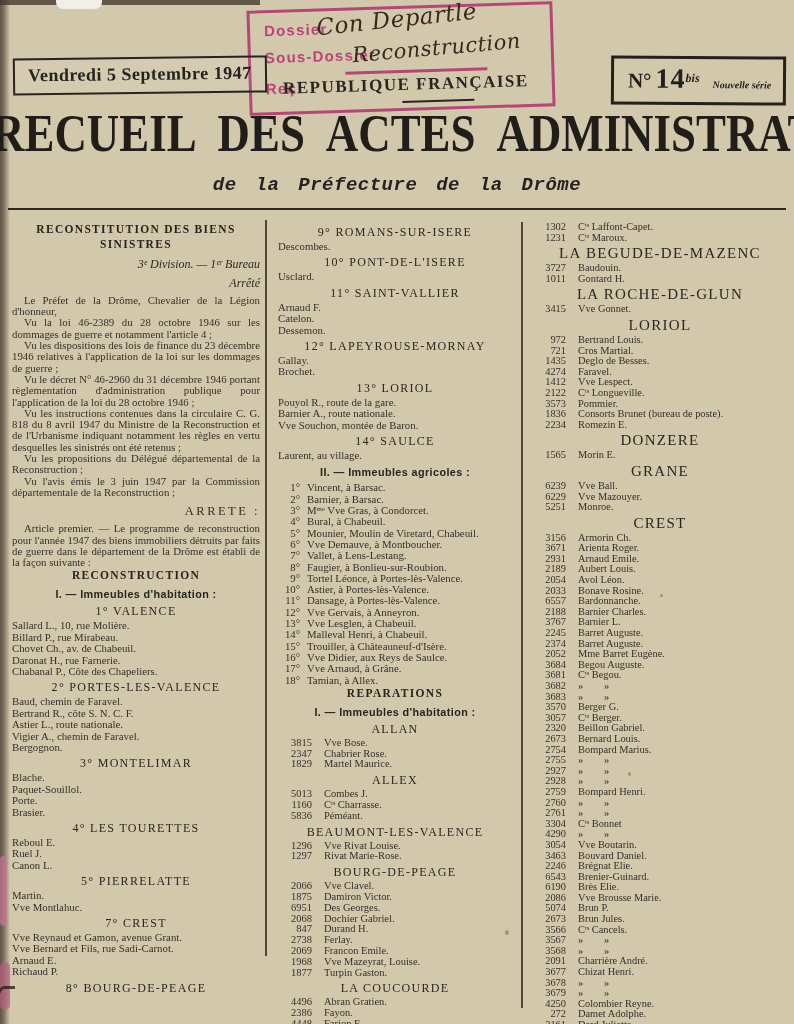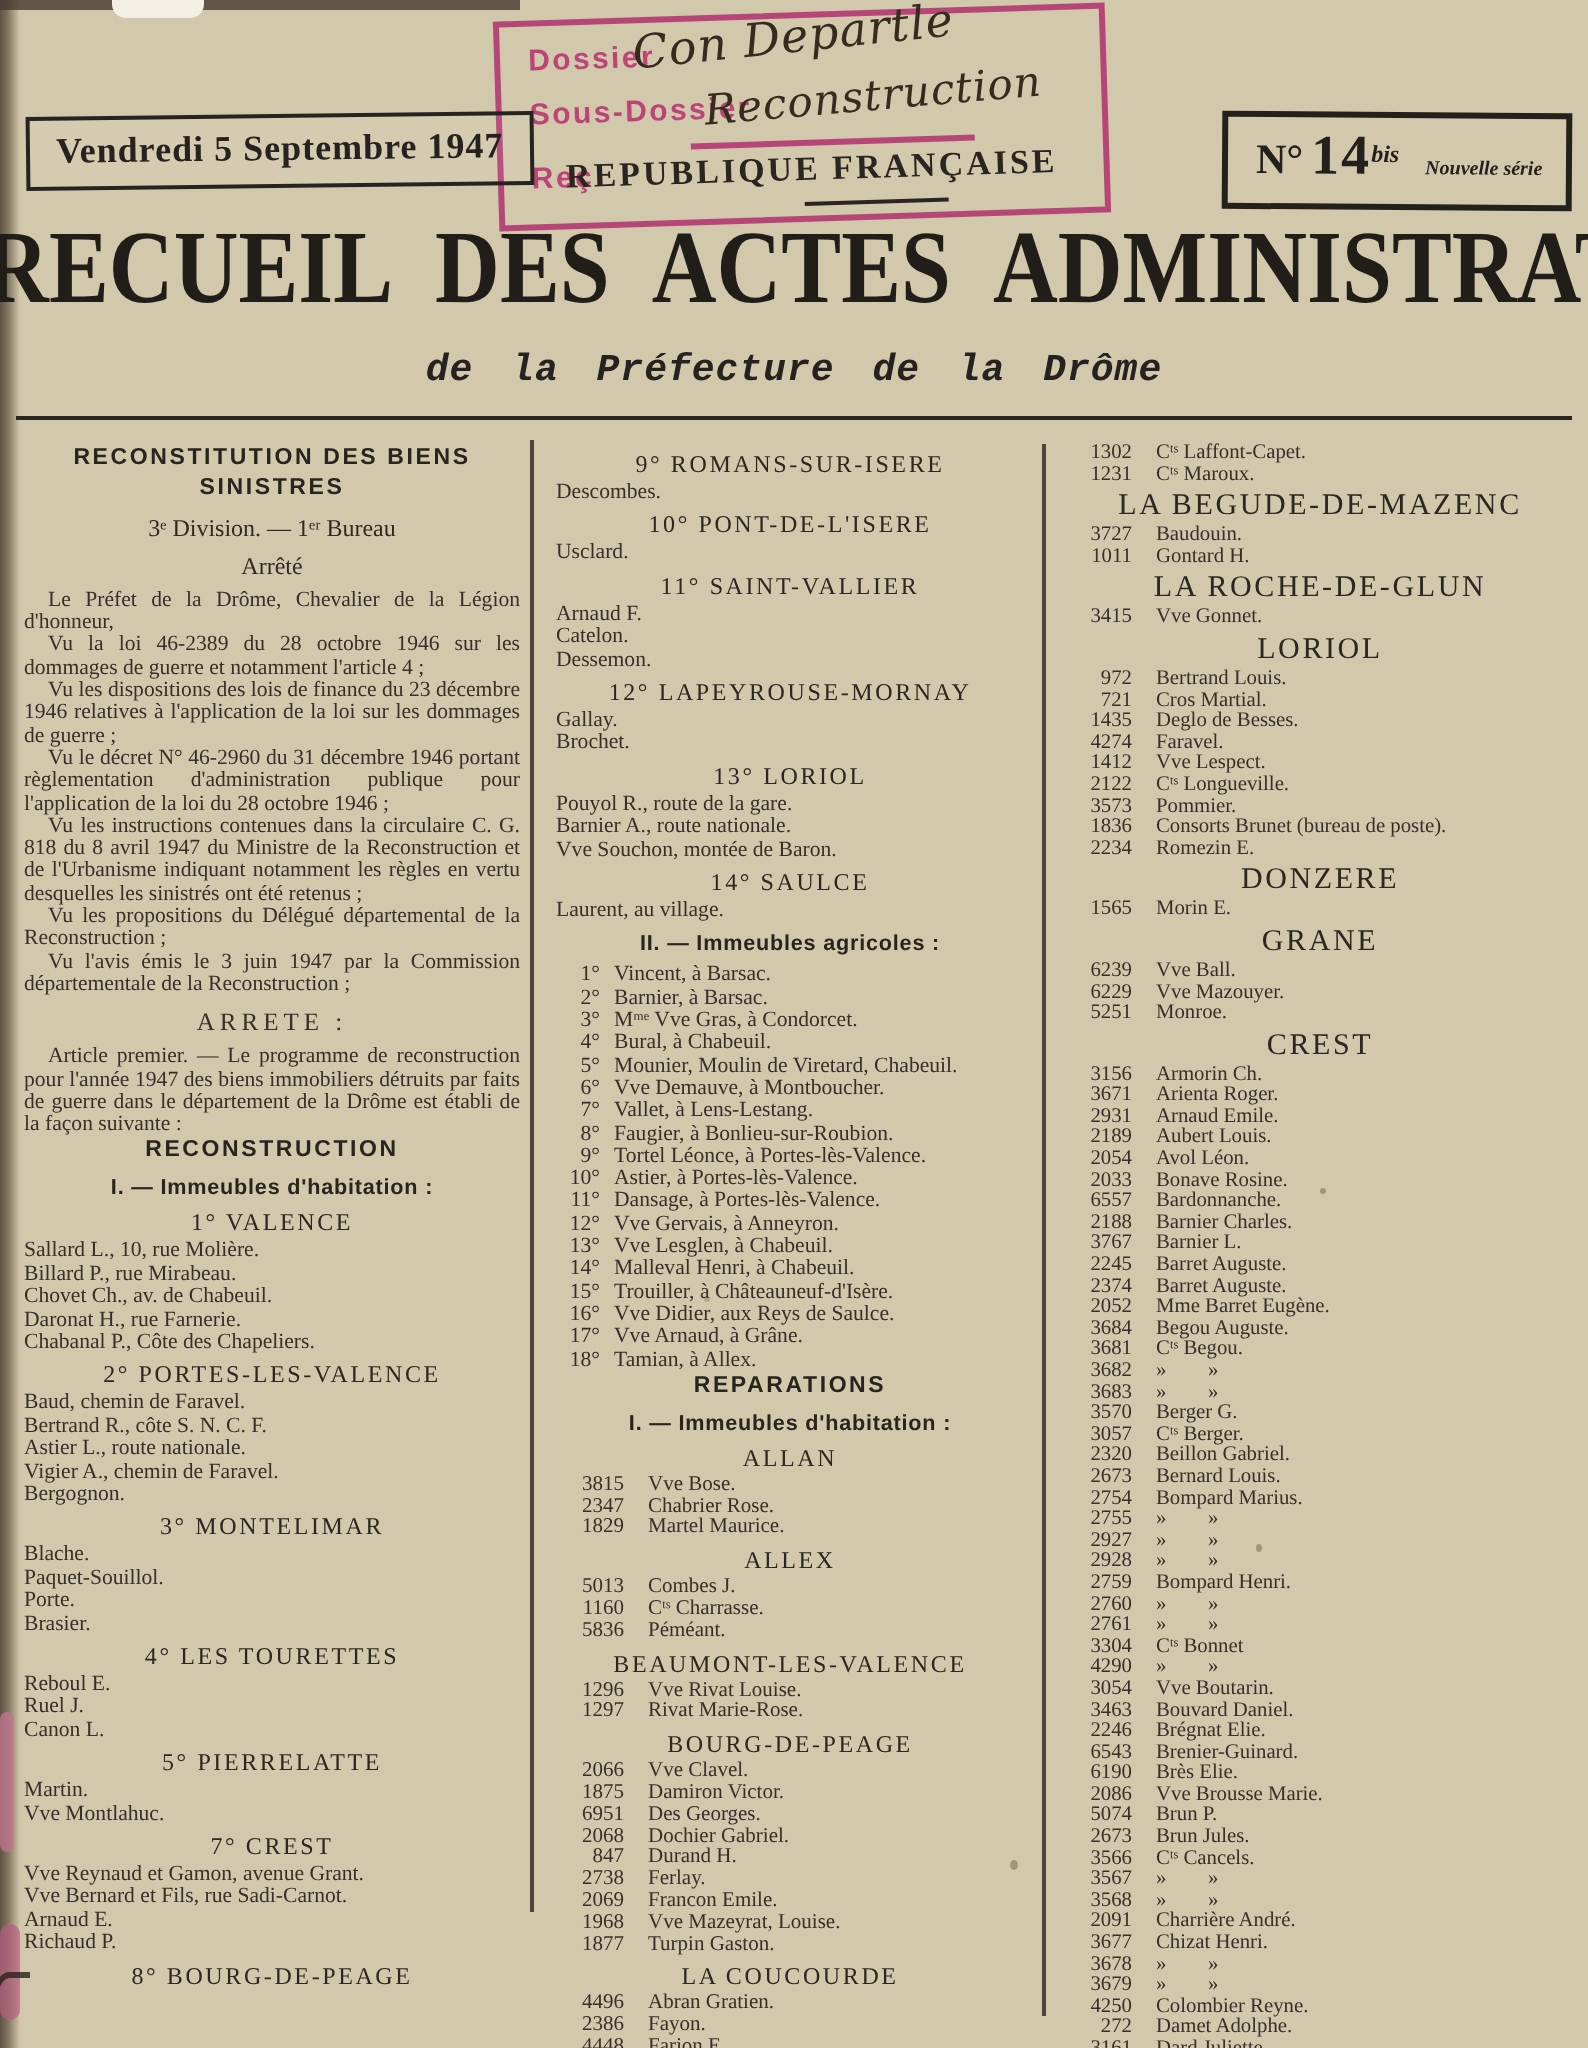--- a/index.html
+++ b/index.html
@@ -50,25 +50,25 @@
   .rule{position:absolute;left:8px;right:8px;top:208px;height:2px;background:#2a2620;}
   
   .col{position:absolute;top:222px;}
   .col1{left:12px;width:248px;}
   .col2{left:278px;width:234px;}
   .col3{left:532px;width:256px;}
   .divider{position:absolute;width:1.5px;background:#4e463a;}
   .d1{left:265px;top:220px;height:736px;}
   .d2{left:521px;top:222px;height:786px;}
   
-  .h-sans{font-family:Liberation Sans, sans-serif;font-weight:700;font-size:11.5px;
+  .h-sans{font-family:Liberation Serif, serif;font-weight:700;font-size:11.5px;
     letter-spacing:1.3px;text-align:center;line-height:1.3;margin-bottom:5px;color:#28241e;}
-  .line-italic{text-align:center;font-size:12px;margin:4px 0;color:#2e2a24;}
+  .line-italic{font-style:italic;text-align:right;font-size:12px;margin:4px 0;color:#2e2a24;}
   .para{margin:0;text-indent:12px;text-align:justify;font-size:10.8px;line-height:11.3px;}
-  .center-caps{text-align:center;font-size:12.5px;letter-spacing:2.5px;margin:6px 0 4px;}
+  .center-caps{text-align:right;font-size:12.5px;letter-spacing:2.5px;margin:6px 0 4px;}
   .bold-sans{font-family:"Liberation Sans","DejaVu Sans",sans-serif;font-weight:700;font-size:10.8px;
     text-align:center;margin:5px 0 4px;letter-spacing:.4px;color:#28241e;}
   .city{text-align:center;font-size:12px;letter-spacing:1.3px;margin:3px 0 1px;color:#2b2721;}
   .name{font-size:10.8px;line-height:11.4px;}
   .agri{display:flex;font-size:10.8px;line-height:11.3px;}
   .ag-num{width:22px;text-align:right;margin-right:7px;flex:none;}
   .entry{display:flex;font-size:10.5px;line-height:10.8px;}
   .e-num{width:34px;text-align:right;margin-right:12px;flex:none;}
   .col3 .entry{font-size:10.4px;line-height:10.6px;}
   .col3 .city{margin:2px 0 1px;font-size:15px;}

